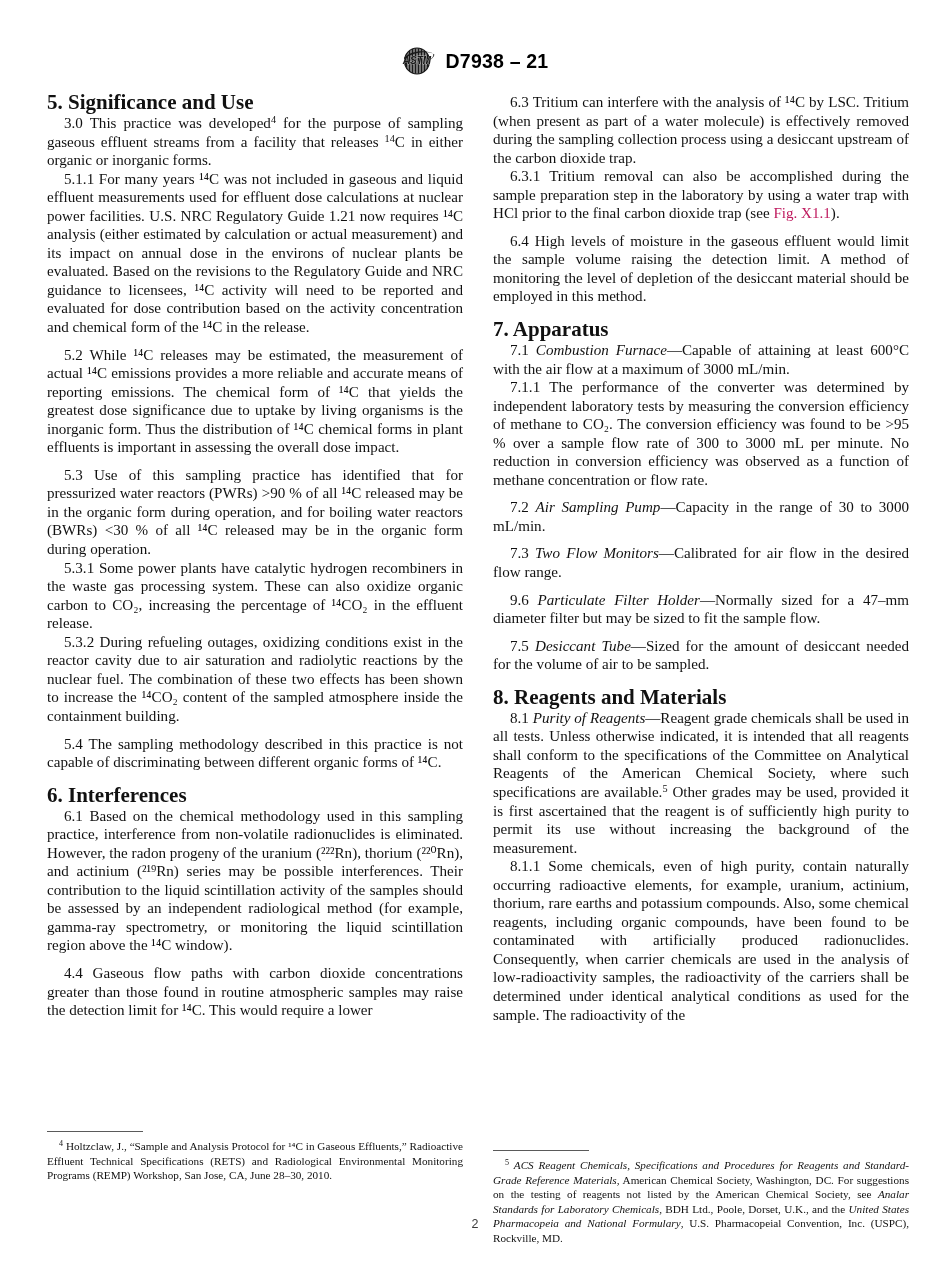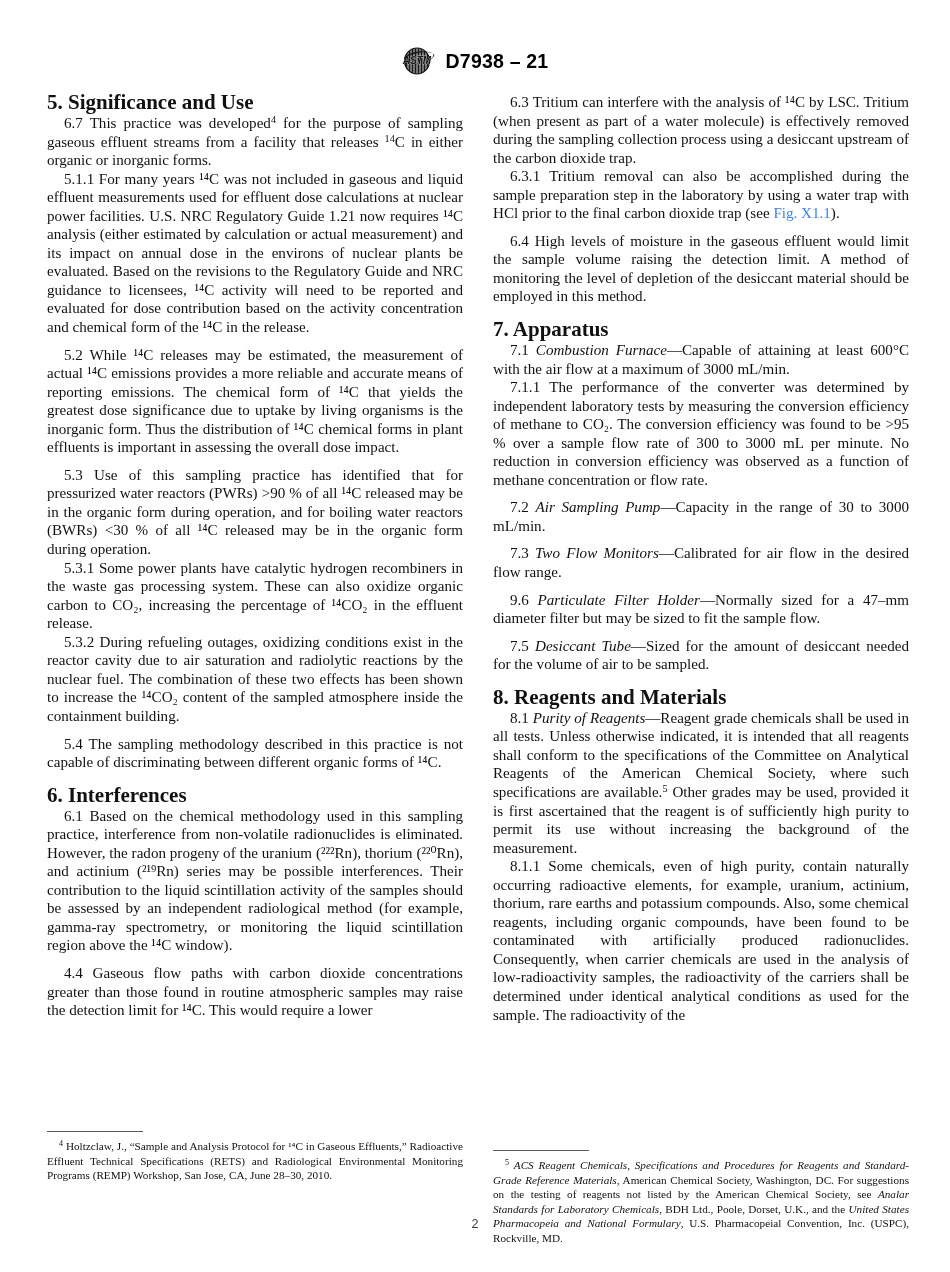--- a/index.html
+++ b/index.html
@@ -74,21 +74,21 @@
     margin: 0 0 2px 0;
     font-size: 21px;
     line-height: 19px;
     font-weight: bold;
     text-indent: 0;
     text-align: left;
   }
   h3.section-head.spaced { margin-top: 14px; }
 
   .it { font-style: italic; }
-  .lnk { color: #3b82f6; }
+  .lnk { color: #be185d; }
 
   sup, sub {
     font-size: 68%;
     line-height: 0;
   }
   sup { vertical-align: 0.52em; }
 
   
   .footnote-block {
     position: absolute;
@@ -151,21 +151,21 @@
     </svg>
     <span class="doc-id">D7938 – 21</span>
   </div>
 
   <div class="columns">
 
     <div class="col">
 
       <h3 class="section-head">5.  Significance and Use</h3>
 
-      <p class="para"><span>6.7  This practice was developed</span><sup>4</sup><span> for the purpose of sampling gaseous effluent streams from a facility that releases </span><sup>14</sup><span>C in either organic or inorganic forms.</span></p>
+      <p class="para"><span>3.0  This practice was developed</span><sup>4</sup><span> for the purpose of sampling gaseous effluent streams from a facility that releases </span><sup>14</sup><span>C in either organic or inorganic forms.</span></p>
 
       <p class="para">5.1.1  For many years ¹⁴C was not included in gaseous and liquid effluent measurements used for effluent dose calculations at nuclear power facilities. U.S. NRC Regulatory Guide 1.21 now requires ¹⁴C analysis (either estimated by calculation or actual measurement) and its impact on annual dose in the environs of nuclear plants be evaluated. Based on the revisions to the Regulatory Guide and NRC guidance to licensees, ¹⁴C activity will need to be reported and evaluated for dose contribution based on the activity concentration and chemical form of the ¹⁴C in the release.</p>
 
       <p class="para gap">5.2  While ¹⁴C releases may be estimated, the measurement of actual ¹⁴C emissions provides a more reliable and accurate means of reporting emissions. The chemical form of ¹⁴C that yields the greatest dose significance due to uptake by living organisms is the inorganic form. Thus the distribution of ¹⁴C chemical forms in plant effluents is important in assessing the overall dose impact.</p>
 
       <p class="para gap">5.3  Use of this sampling practice has identified that for pressurized water reactors (PWRs) &gt;90 % of all ¹⁴C released may be in the organic form during operation, and for boiling water reactors (BWRs) &lt;30 % of all ¹⁴C released may be in the organic form during operation.</p>
 
       <p class="para">5.3.1  Some power plants have catalytic hydrogen recombiners in the waste gas processing system. These can also oxidize organic carbon to CO₂, increasing the percentage of ¹⁴CO₂ in the effluent release.</p>
 
       <p class="para">5.3.2  During refueling outages, oxidizing conditions exist in the reactor cavity due to air saturation and radiolytic reactions by the nuclear fuel. The combination of these two effects has been shown to increase the ¹⁴CO₂ content of the sampled atmosphere inside the containment building.</p>

